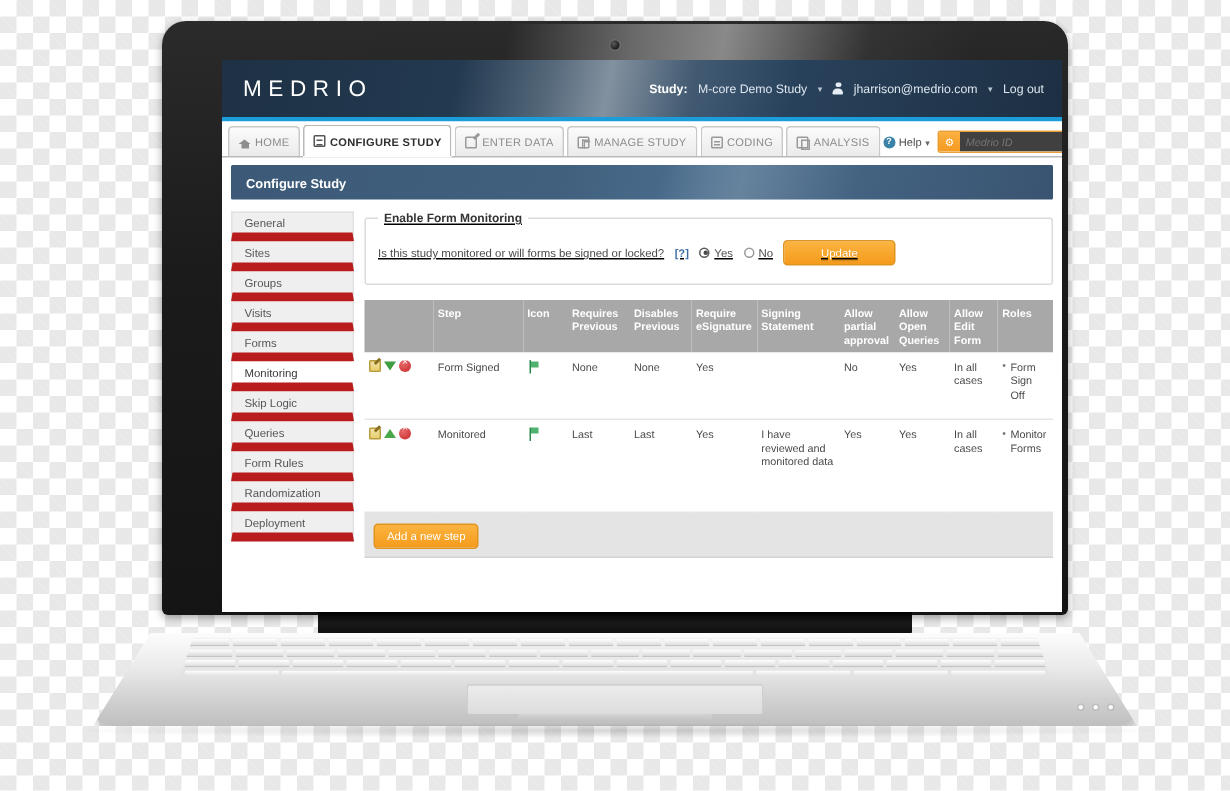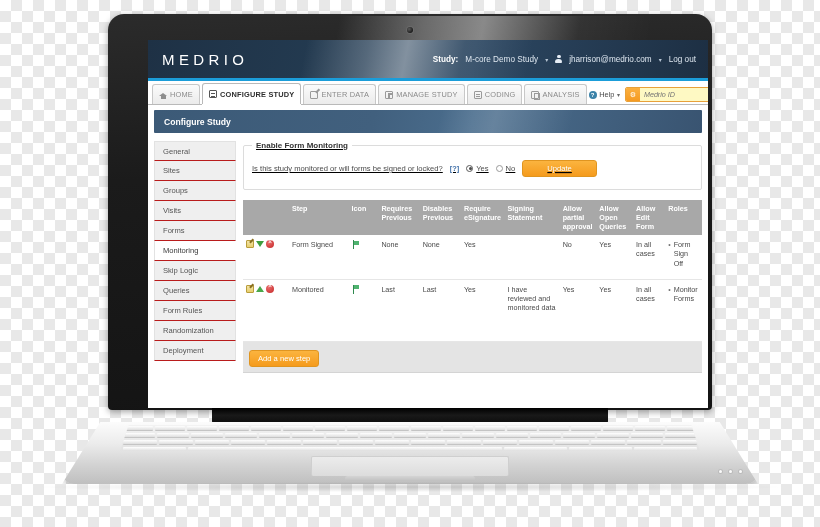--- a/index.html
+++ b/index.html
@@ -258,21 +258,21 @@
     background: linear-gradient(180deg,#fbb040,#f59a20);
     display: flex; align-items: center; justify-content: center;
     color: #fff; font-size: 7px;
   }
   .sb-input {
     border: none; outline: none;
     width: 74px; height: 100%;
     font-size: 7.2px; font-style: italic; color: #8a8a8a;
     padding: 0 4px;
     font-family: "Liberation Sans", sans-serif;
-    background: #fef9c3;
+    background: #404040;
   }
   .sb-go {
     width: 14px; height: 100%;
     background: linear-gradient(180deg,#fbb040,#f59a20);
     display: flex; align-items: center; justify-content: center;
     color: #fff; font-size: 7px;
   }
 
   
   .pagehead {
@@ -296,21 +296,21 @@
   
   .content { display: flex; padding: 8px 6px 0 6px; gap: 7px; }
 
   .sidebar { width: 82px; flex: none; }
   .side-item {
     height: 20px;
     display: flex; align-items: center;
     padding-left: 8px;
     font-size: 7.6px; color: #555;
     background: #efefef;
-    border-bottom: 1px solid #b91c1c;
+    border-bottom: 6px solid #b91c1c;
     border-left: 1px solid #e2e2e2;
     border-right: 1px solid #e2e2e2;
   }
   .side-item:first-child { border-top: 1px solid #e2e2e2; }
   .side-item.active {
     background: #ffffff;
     border-right-color: #ffffff;
     color: #3a3a3a;
   }
 

